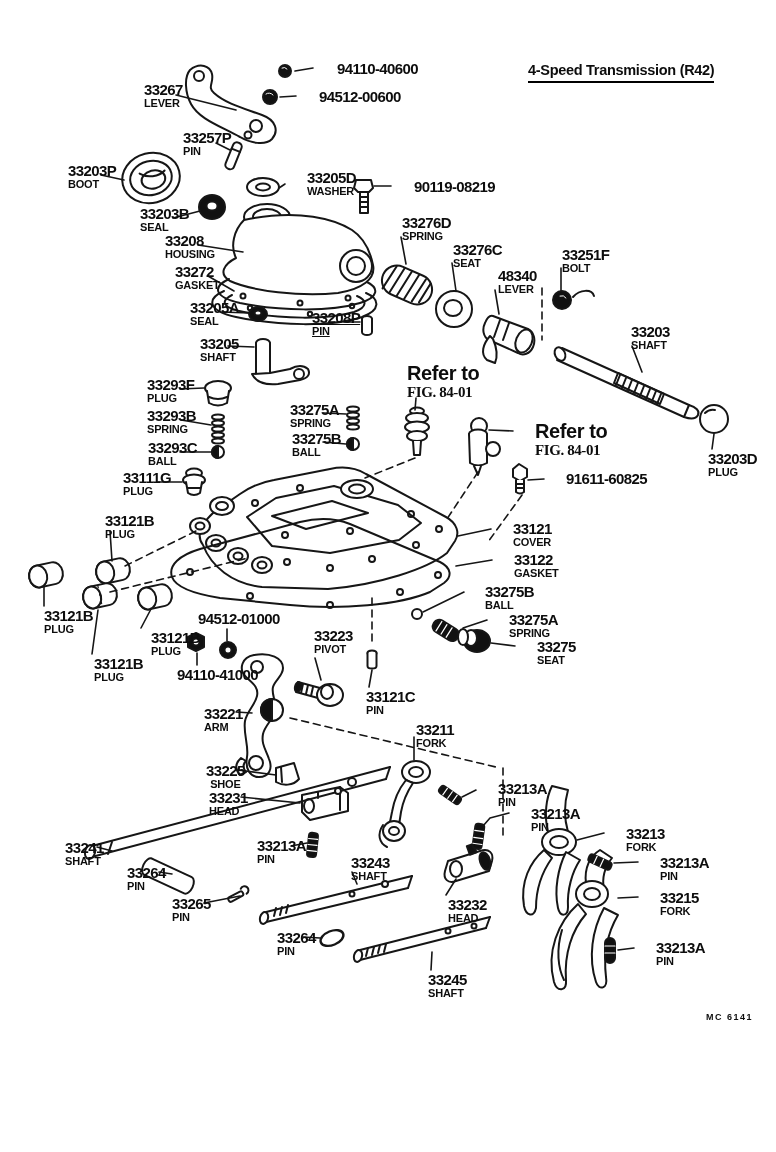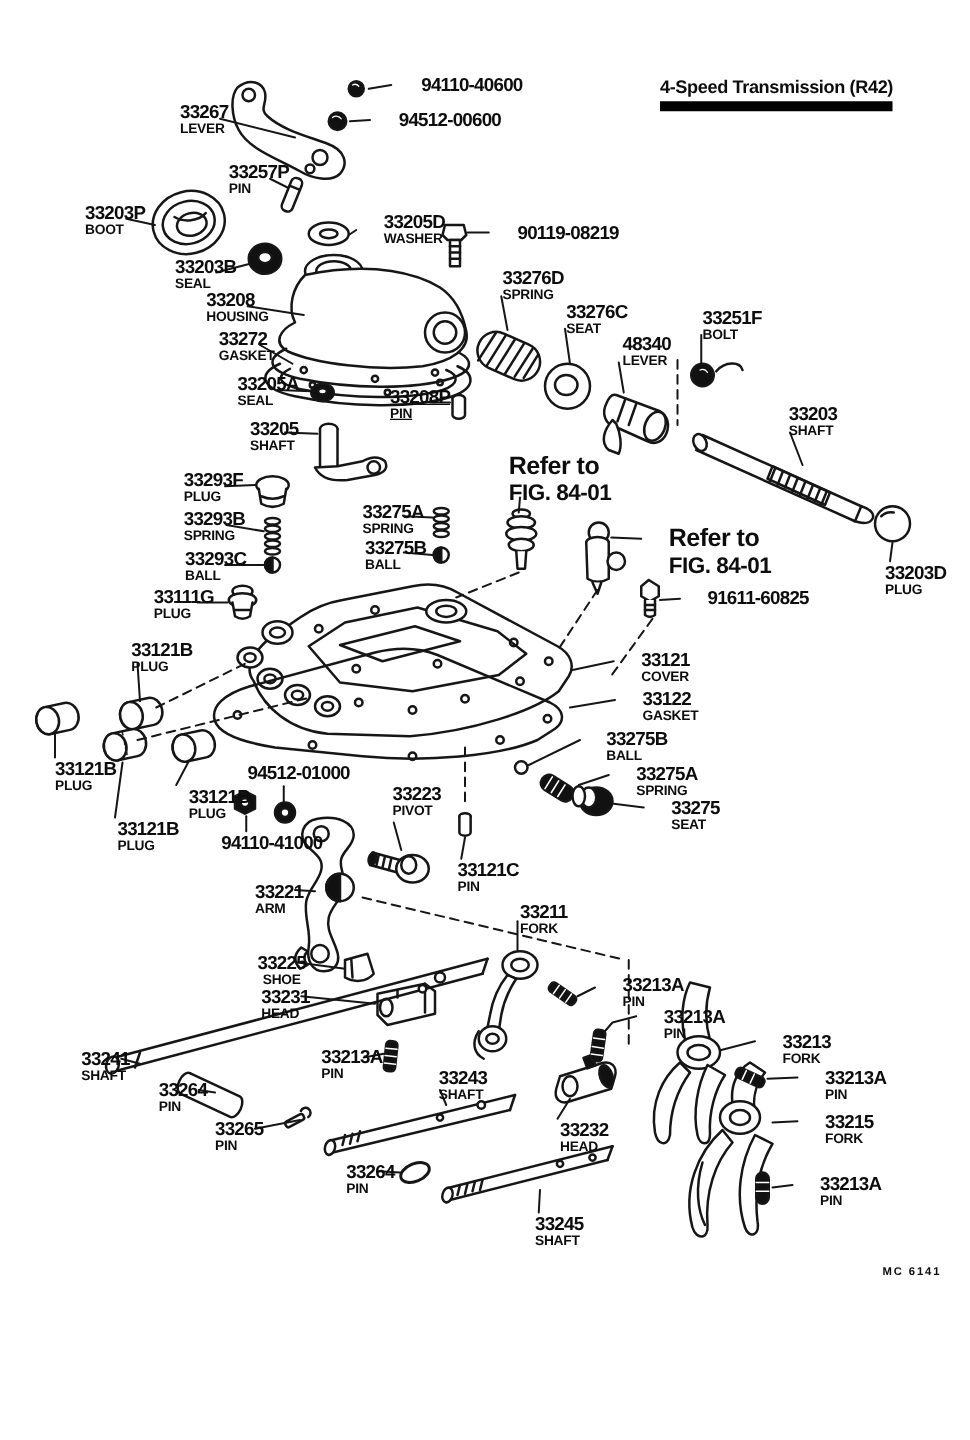--- a/index.html
+++ b/index.html
@@ -4,23 +4,23 @@
 <style>
   html,body{margin:0;padding:0;background:#e8e8e8;}
   #page{position:relative;width:776px;height:1152px;background:#ffffff;overflow:hidden;
         font-family:"Liberation Sans",sans-serif;color:#0d0d0d;}
   #artwork{position:absolute;left:0;top:0;}
   #labels{position:absolute;left:0;top:0;width:776px;height:1152px;margin-left:20px;}
   .part-label{position:absolute;line-height:1;white-space:nowrap;font-weight:bold;color:#0d0d0d;}
   .part-num{font-size:15px;letter-spacing:-0.6px;}
   .part-name{font-size:11px;letter-spacing:-0.2px;margin-top:1px;}
   .note .part-num{font-size:20px;letter-spacing:-0.4px;}
-  .note .part-name{font-size:18px;letter-spacing:-0.4px;margin-top:2px;}
+  .note .part-name{font-size:15px;letter-spacing:-0.4px;margin-top:2px;font-family:Liberation Serif, serif;}
   .title{position:absolute;left:528px;top:62px;font-size:14.5px;font-weight:bold;
-         letter-spacing:-0.3px;border-bottom:8px solid #000000;padding-bottom:3px;}
+         letter-spacing:-0.3px;border-bottom:2px solid #000000;padding-bottom:3px;}
   .doc-code{position:absolute;left:706px;top:1012px;font-size:9px;font-weight:bold;letter-spacing:1.5px;}
 </style>
 </head>
 <body>
 
 <div id="page">
 
   <svg id="artwork" width="776" height="1152" viewBox="0 0 776 1152">
     <g stroke="#161616" stroke-width="2" fill="none" stroke-linecap="round" stroke-linejoin="round">
 

